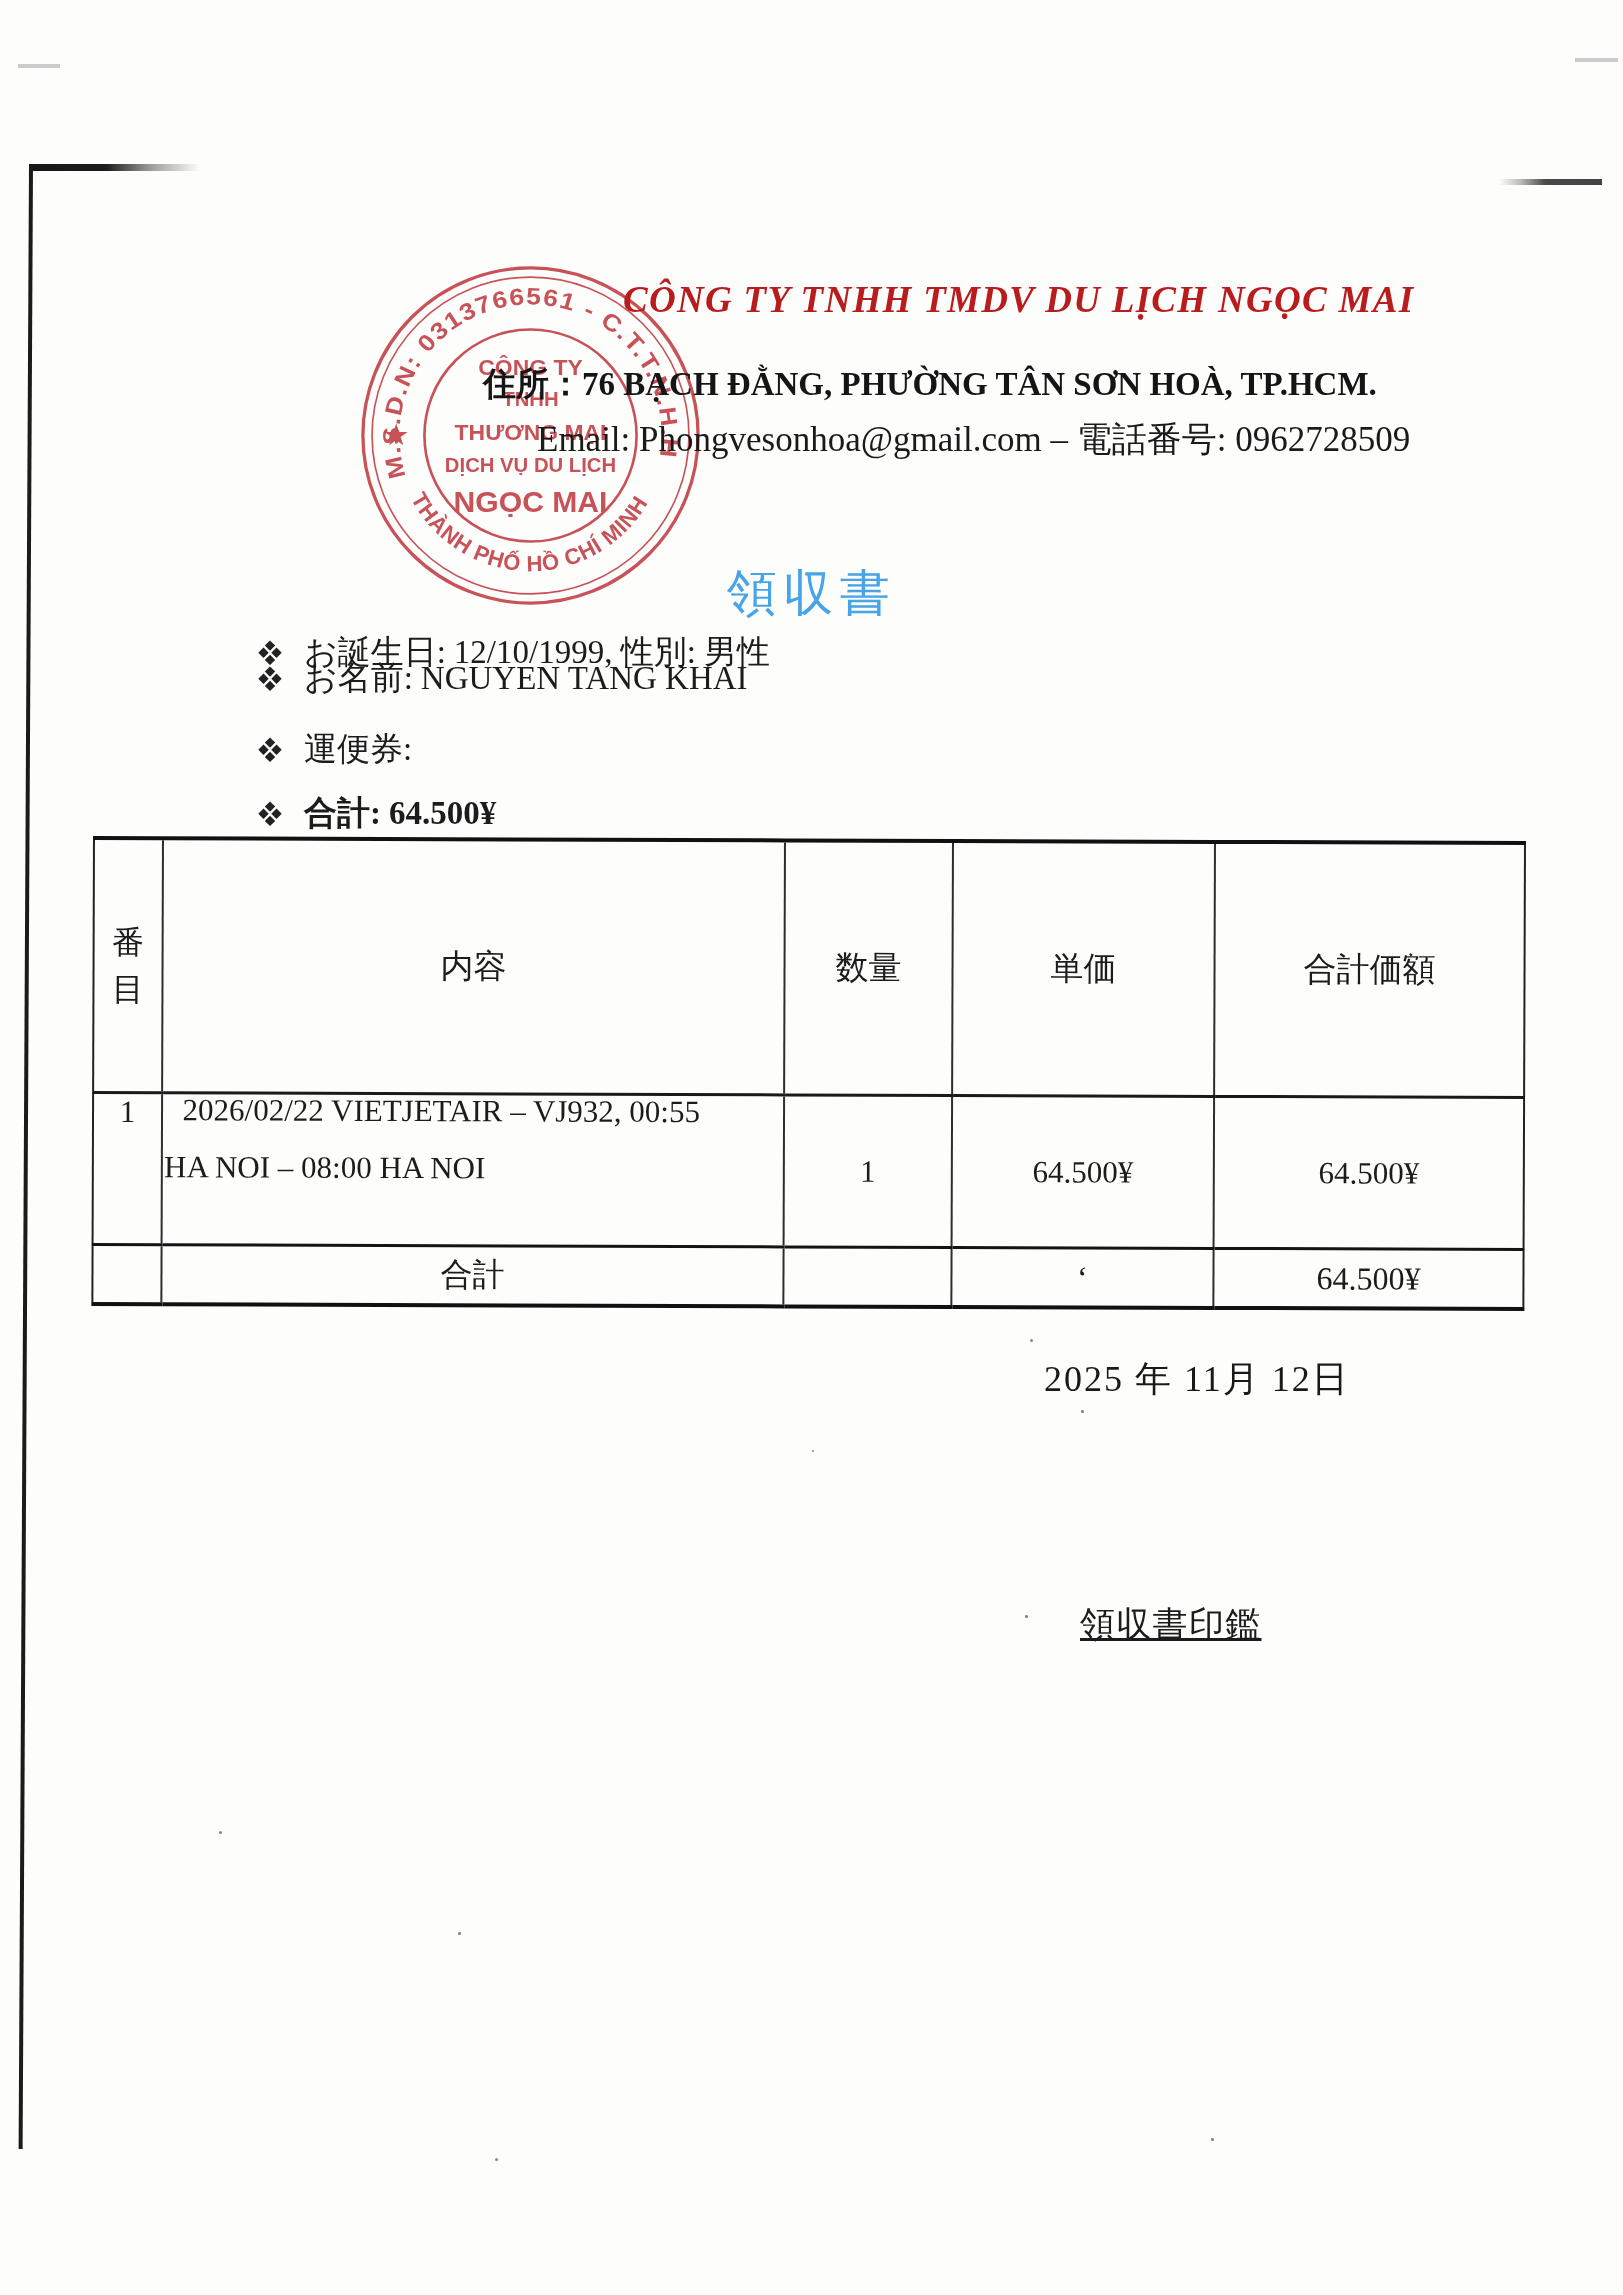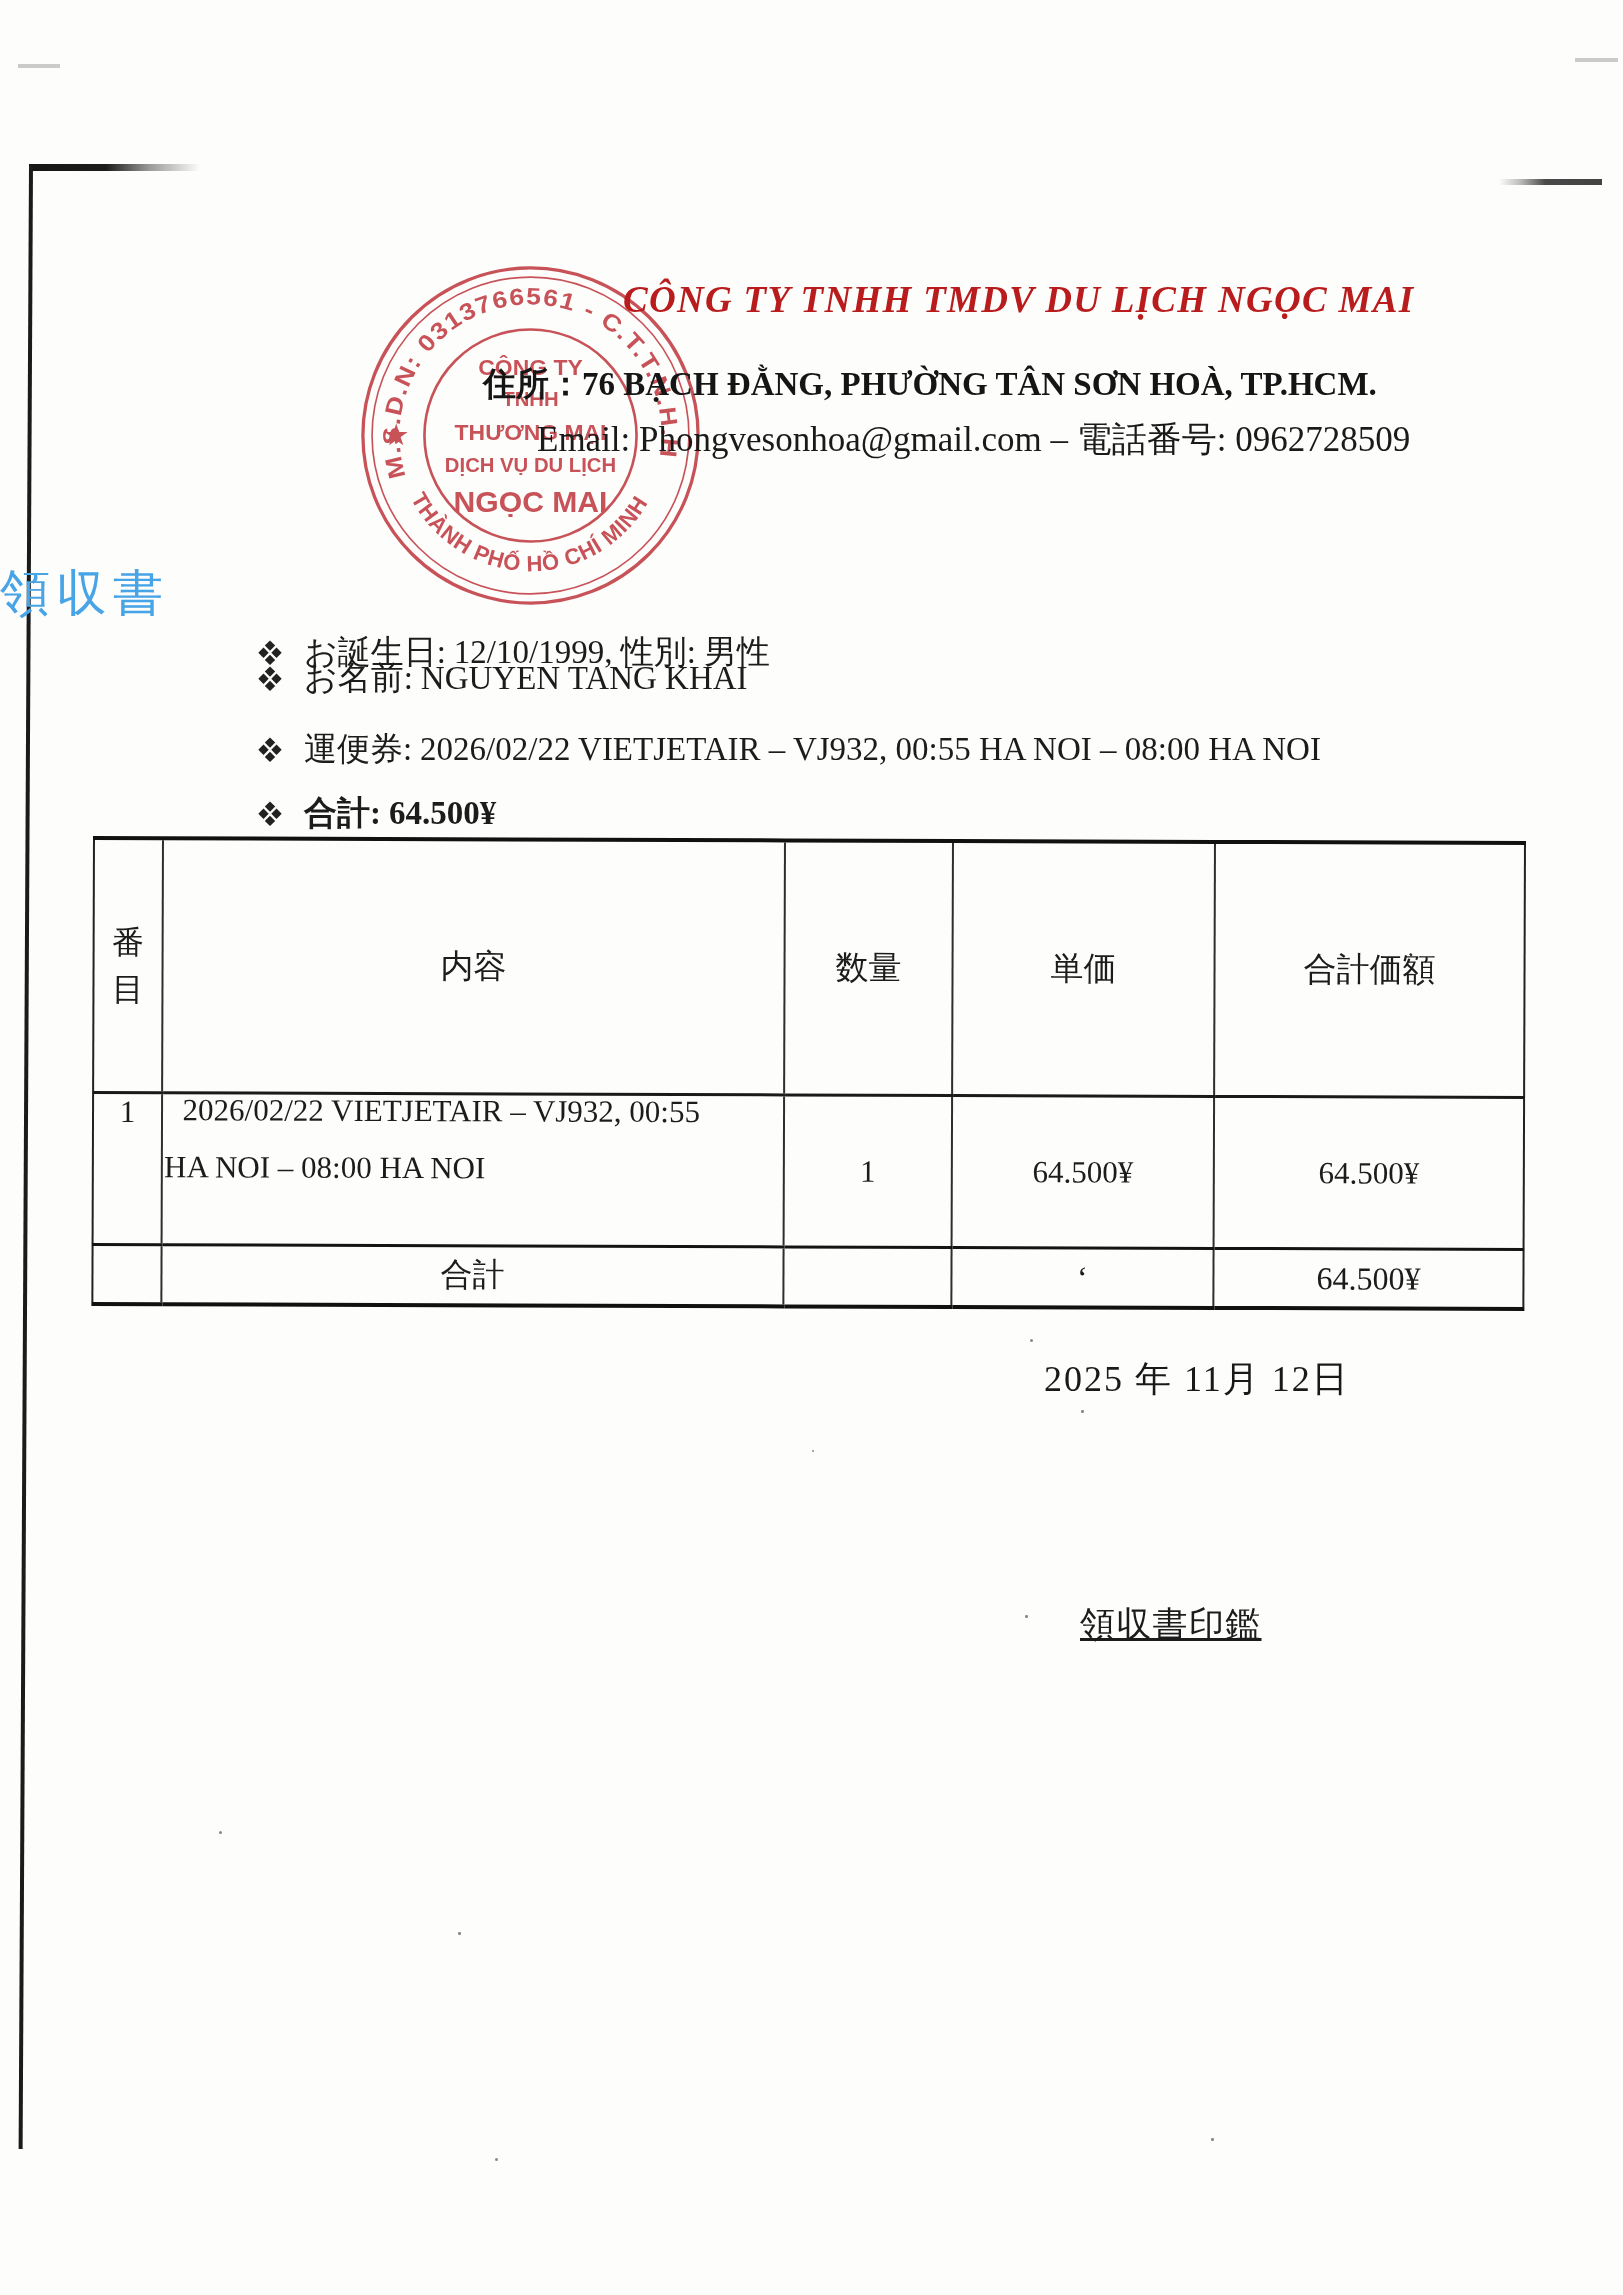--- a/index.html
+++ b/index.html
@@ -52,21 +52,21 @@
   .company-name {
     left:623px; top:278px;
     font-size:37px; font-weight:bold; letter-spacing:1.3px;
     color:#b91c1c;
     font-style:italic;
   }
   .address-line { left:483px; top:362px; font-size:33px; font-weight:bold; color:#151515; }
   .email-line   { left:537px; top:416px; font-size:35px; color:#1a1a1a; }
 
   .doc-title {
-    left:0; top:560px; width:1623px; 
+    left:0; top:560px; width:1623px; text-align:center;
     font-size:50px; letter-spacing:6.5px; color:#47a4e6;
   }
 
   
   .detail-row { position:absolute; left:257px; z-index:2; display:flex; align-items:center; white-space:nowrap; }
   .detail-row .bullet { width:26px; height:27.5px; margin-right:21px; flex:0 0 auto; }
   .detail-row .bullet polygon { fill:#222; }
   .detail-text { font-size:33px; color:#1c1c1c; }
   .detail-label { margin-right:7.9px; }
   .detail-row.bold .detail-label, .detail-row.bold .detail-value { font-weight:bold; }
@@ -173,21 +173,20 @@
   <span class="detail-text detail-value">12/10/1999, 性別: 男性</span>
 </div>
 <div class="detail-row row-3">
   <svg class="bullet" viewBox="0 0 40 42">
     <polygon points="20,2 28,10 20,18 12,10"></polygon>
     <polygon points="10,13 18,21 10,29 2,21"></polygon>
     <polygon points="30,13 38,21 30,29 22,21"></polygon>
     <polygon points="20,24 28,32 20,40 12,32"></polygon>
   </svg>
   <span class="detail-text detail-label">運便券:</span>
-  <span class="detail-text detail-value">2026/02/22 VIETJETAIR – VJ932, 00:55 HA NOI – 08:00 HA NOI</span>
 </div>
 <div class="detail-row row-4 bold">
   <svg class="bullet" viewBox="0 0 40 42">
     <polygon points="20,2 28,10 20,18 12,10"></polygon>
     <polygon points="10,13 18,21 10,29 2,21"></polygon>
     <polygon points="30,13 38,21 30,29 22,21"></polygon>
     <polygon points="20,24 28,32 20,40 12,32"></polygon>
   </svg>
   <span class="detail-text detail-label">合計:</span>
   <span class="detail-text detail-value">64.500¥</span>

